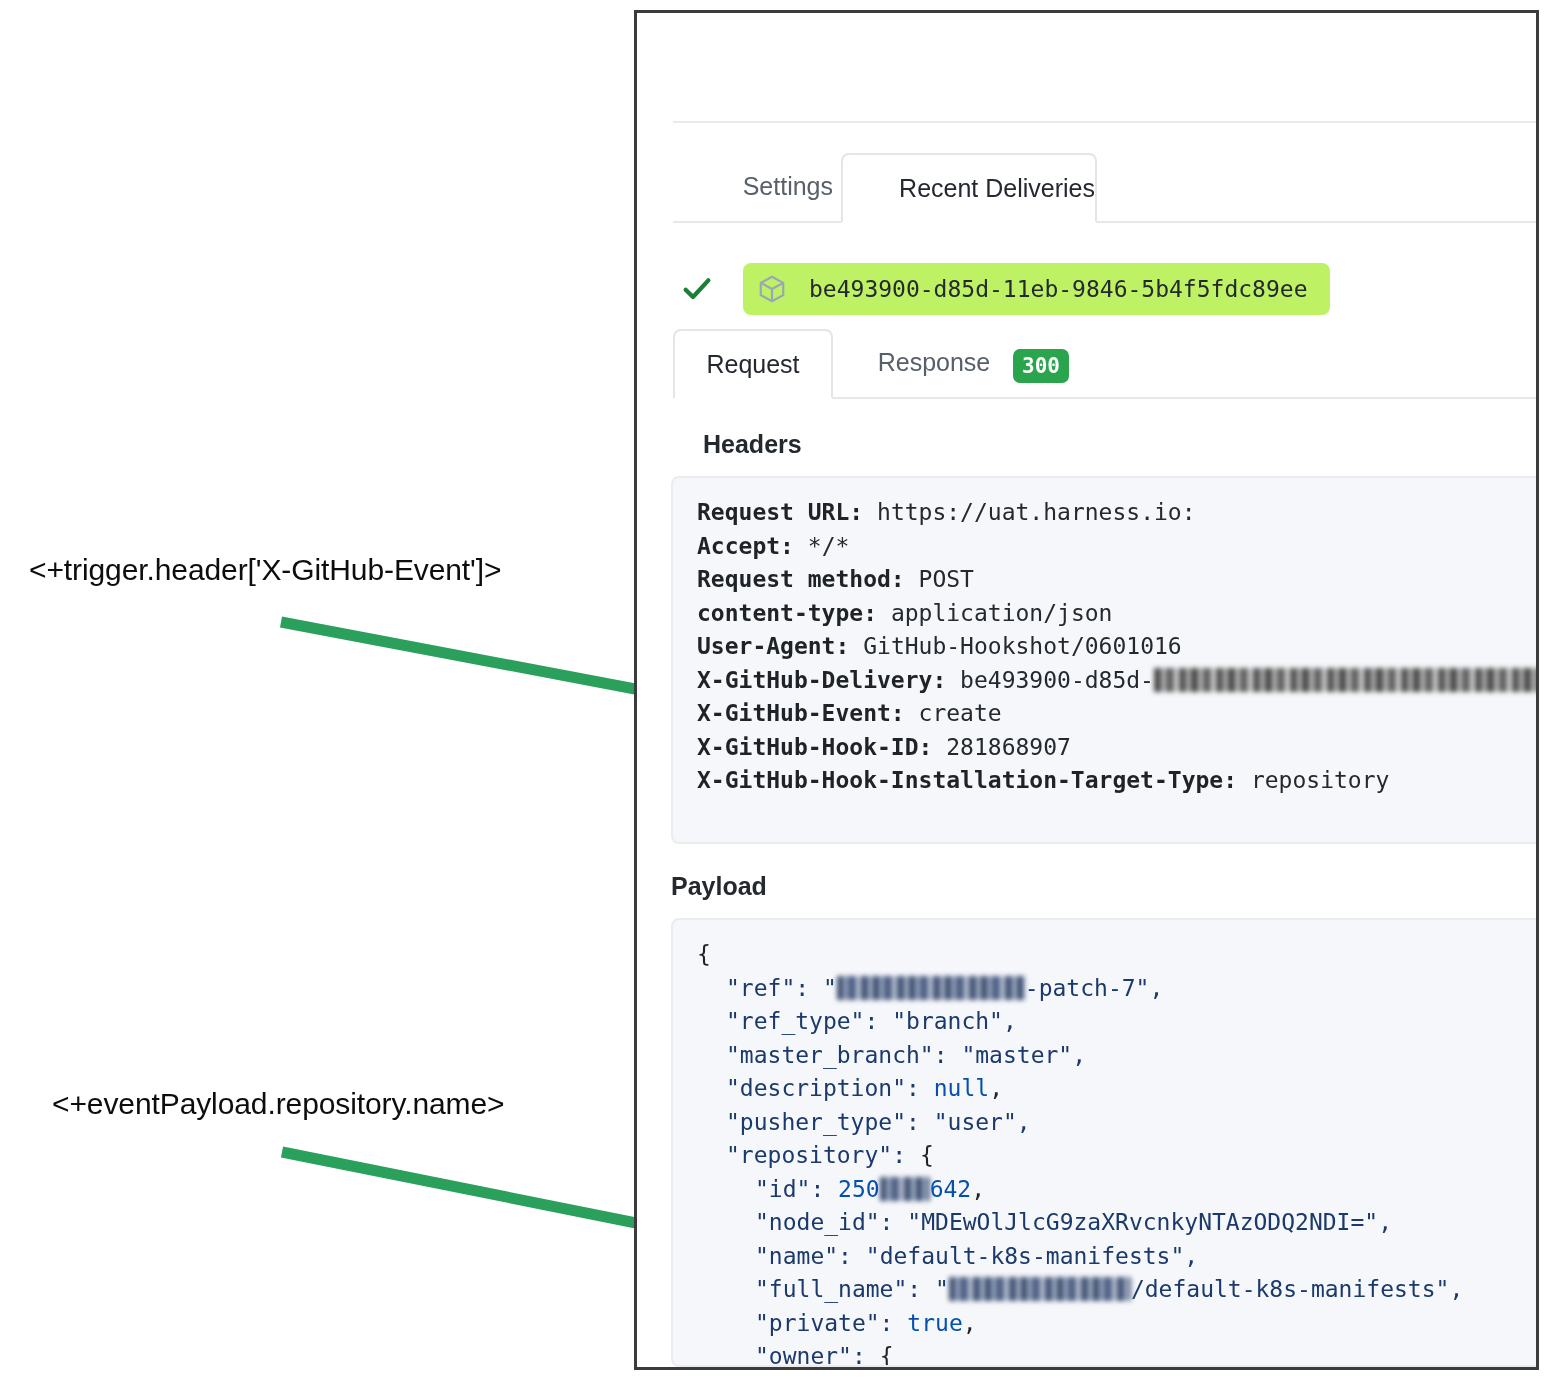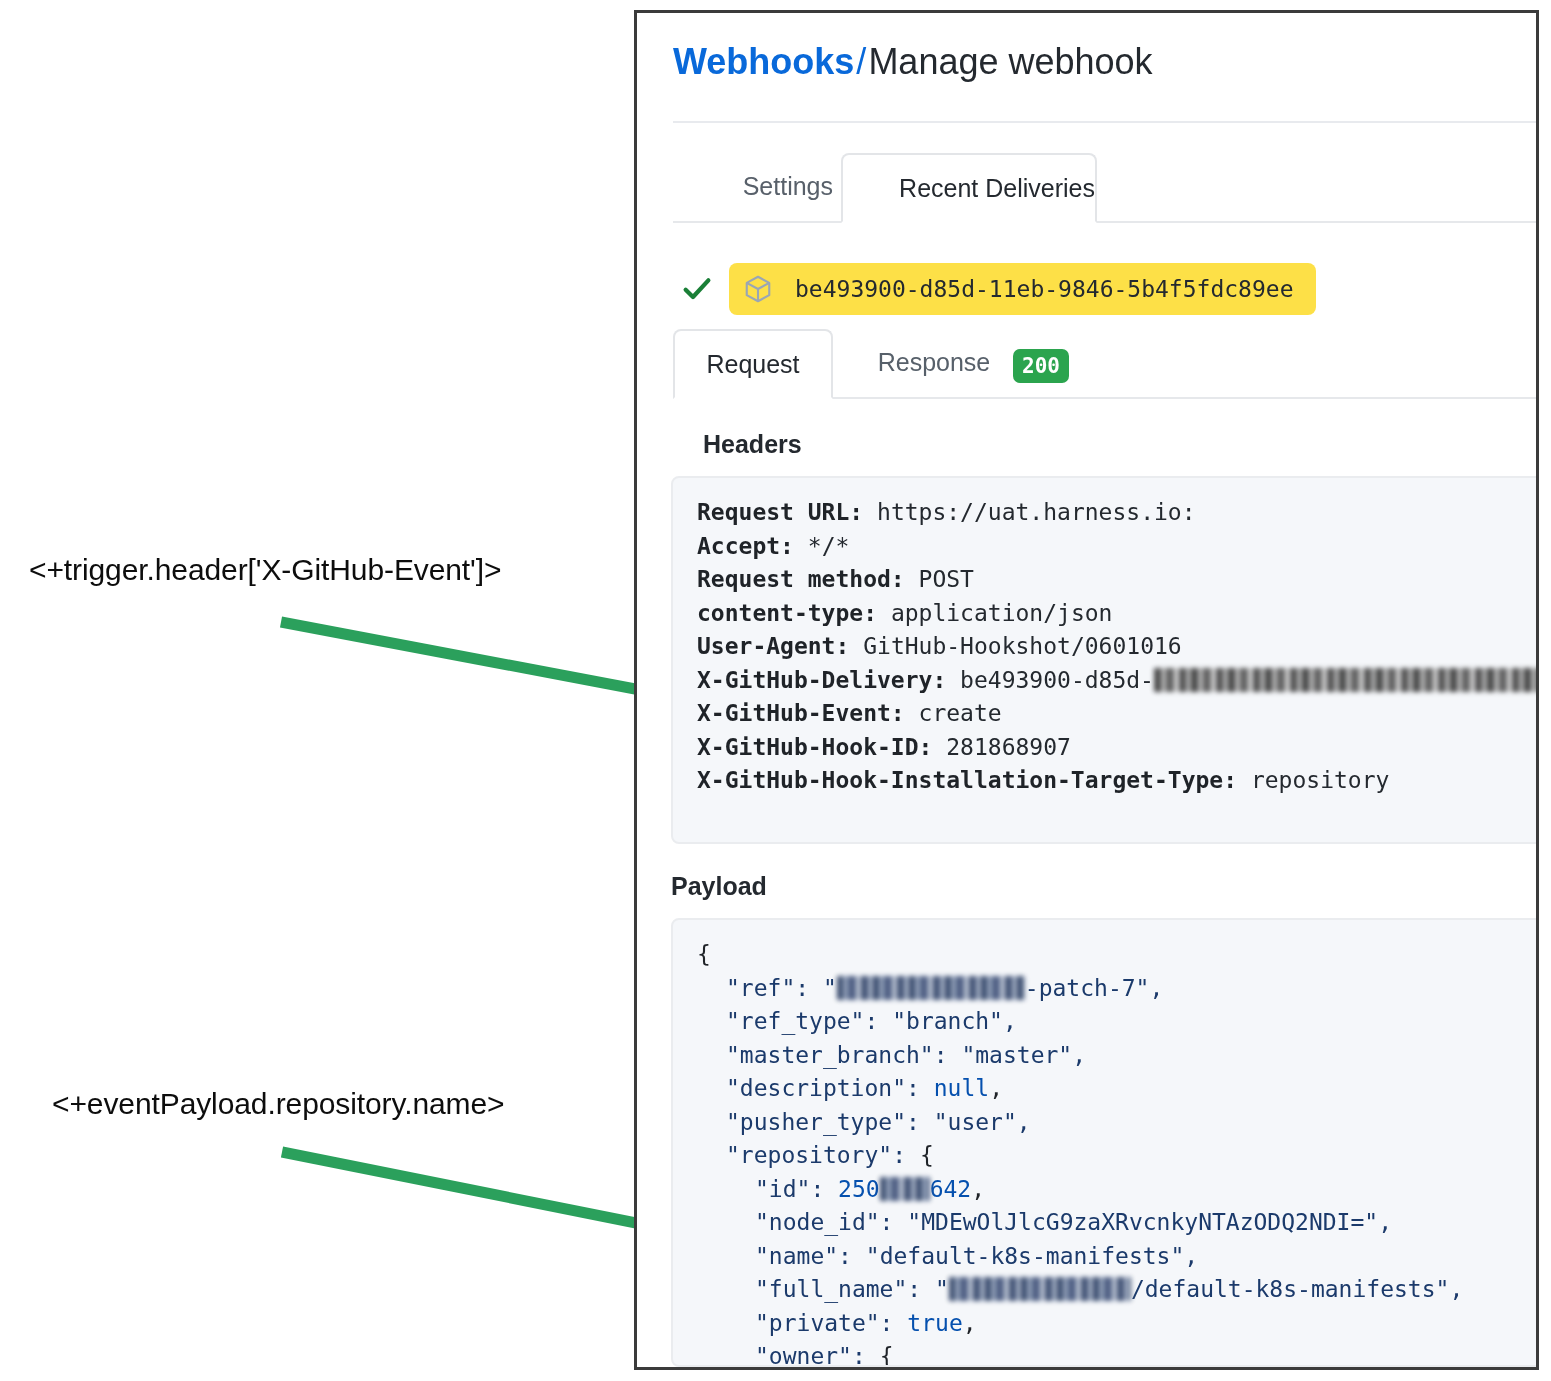--- a/index.html
+++ b/index.html
@@ -134,24 +134,24 @@
   }
   .check-icon {
     position: absolute;
     left: 8px;
     top: 10px;
     width: 32px;
     height: 32px;
   }
   .delivery-pill {
     position: absolute;
-    left: 56px;
+    left: 70px;
     top: 0px;
     height: 52px;
-    background: #fde047;
+    background: #bef264;
     border-radius: 8px;
     display: flex;
     align-items: center;
     padding: 0 22px 0 14px;
     box-sizing: border-box;
   }
   .cube-icon {
     width: 30px;
     height: 30px;
     margin-right: 22px;
@@ -300,23 +300,20 @@
   <line x1="282" y1="1152" x2="706" y2="1237" stroke="#2ba05c" stroke-width="11" marker-end="url(#head-green)"></line>
 </svg>
 
 <div class="annotation-label" id="anno-1">&lt;+trigger.header['X-GitHub-Event']&gt;</div>
 
 <div class="annotation-label" id="anno-2">&lt;+eventPayload.repository.name&gt;</div>
 
 <div class="gh-panel">
   <div class="gh-inner">
 
-    <div class="page-title">
-      <span class="crumb-link">Webhooks</span><span class="crumb-sep">/</span><span class="crumb-current">Manage webhook</span>
-    </div>
     <div class="title-rule"></div>
 
     <div class="tabbar">
       <div class="tabbar-rule"></div>
       <div class="tab" id="tab-settings">Settings</div>
       <div class="tab active" id="tab-recent">Recent Deliveries</div>
     </div>
 
     <div class="delivery-row">
       <svg class="check-icon" viewBox="0 0 24 24" xmlns="http://www.w3.org/2000/svg">
@@ -328,21 +325,21 @@
           <path d="M3 7.1 L12 12 L21 7.1 M12 12 L12 21.8" fill="none" stroke="#9aa6b5" stroke-width="1.7" stroke-linejoin="round"></path>
         </svg>
         <span class="delivery-guid">be493900-d85d-11eb-9846-5b4f5fdc89ee</span>
       </div>
     </div>
 
     <div class="subtabbar">
       <div class="subtabbar-rule"></div>
       <div class="subtab active" id="subtab-request">Request</div>
       <div class="subtab" id="subtab-response">Response</div>
-      <div class="status-badge">200</div>
+      <div class="status-badge">300</div>
     </div>
 
     <div class="section-heading" id="heading-headers">Headers</div>
 
     <div class="code-box" id="box-headers">
       <div><span class="hdr-key">Request URL:</span> <span class="hdr-val">https://uat.harness.io:</span></div>
       <div><span class="hdr-key">Accept:</span> <span class="hdr-val">*/*</span></div>
       <div><span class="hdr-key">Request method:</span> <span class="hdr-val">POST</span></div>
       <div><span class="hdr-key">content-type:</span> <span class="hdr-val">application/json</span></div>
       <div><span class="hdr-key">User-Agent:</span> <span class="hdr-val">GitHub-Hookshot/0601016</span></div>

